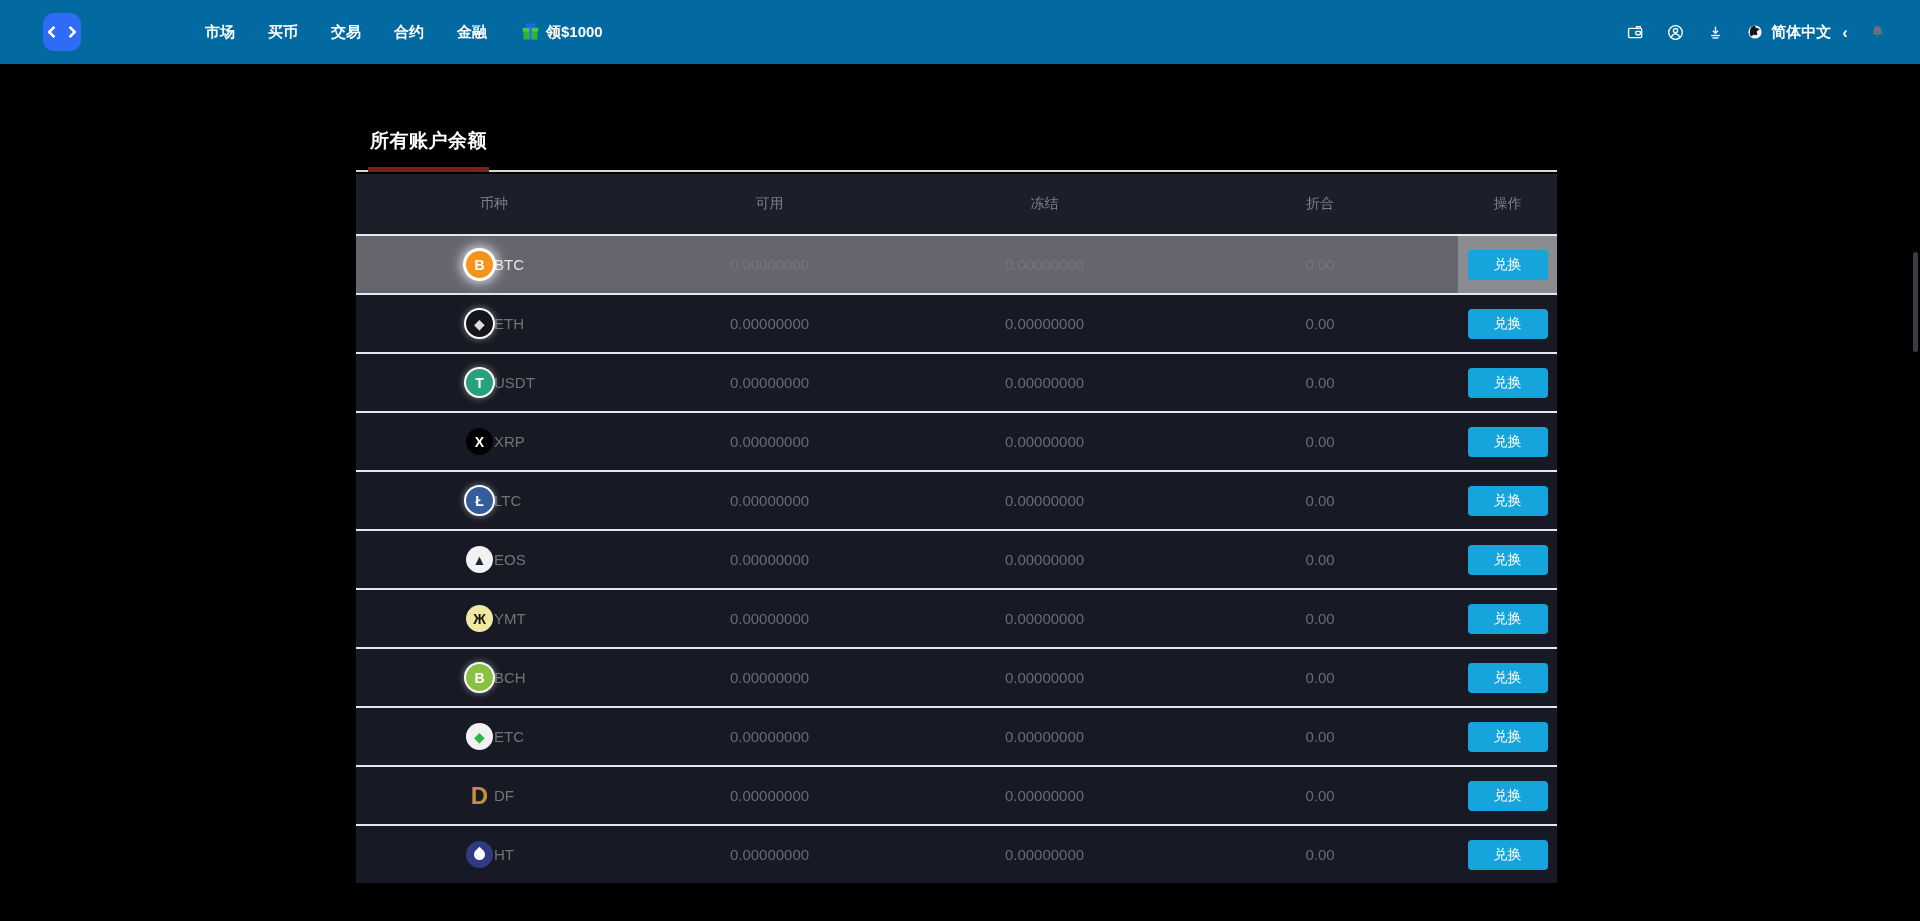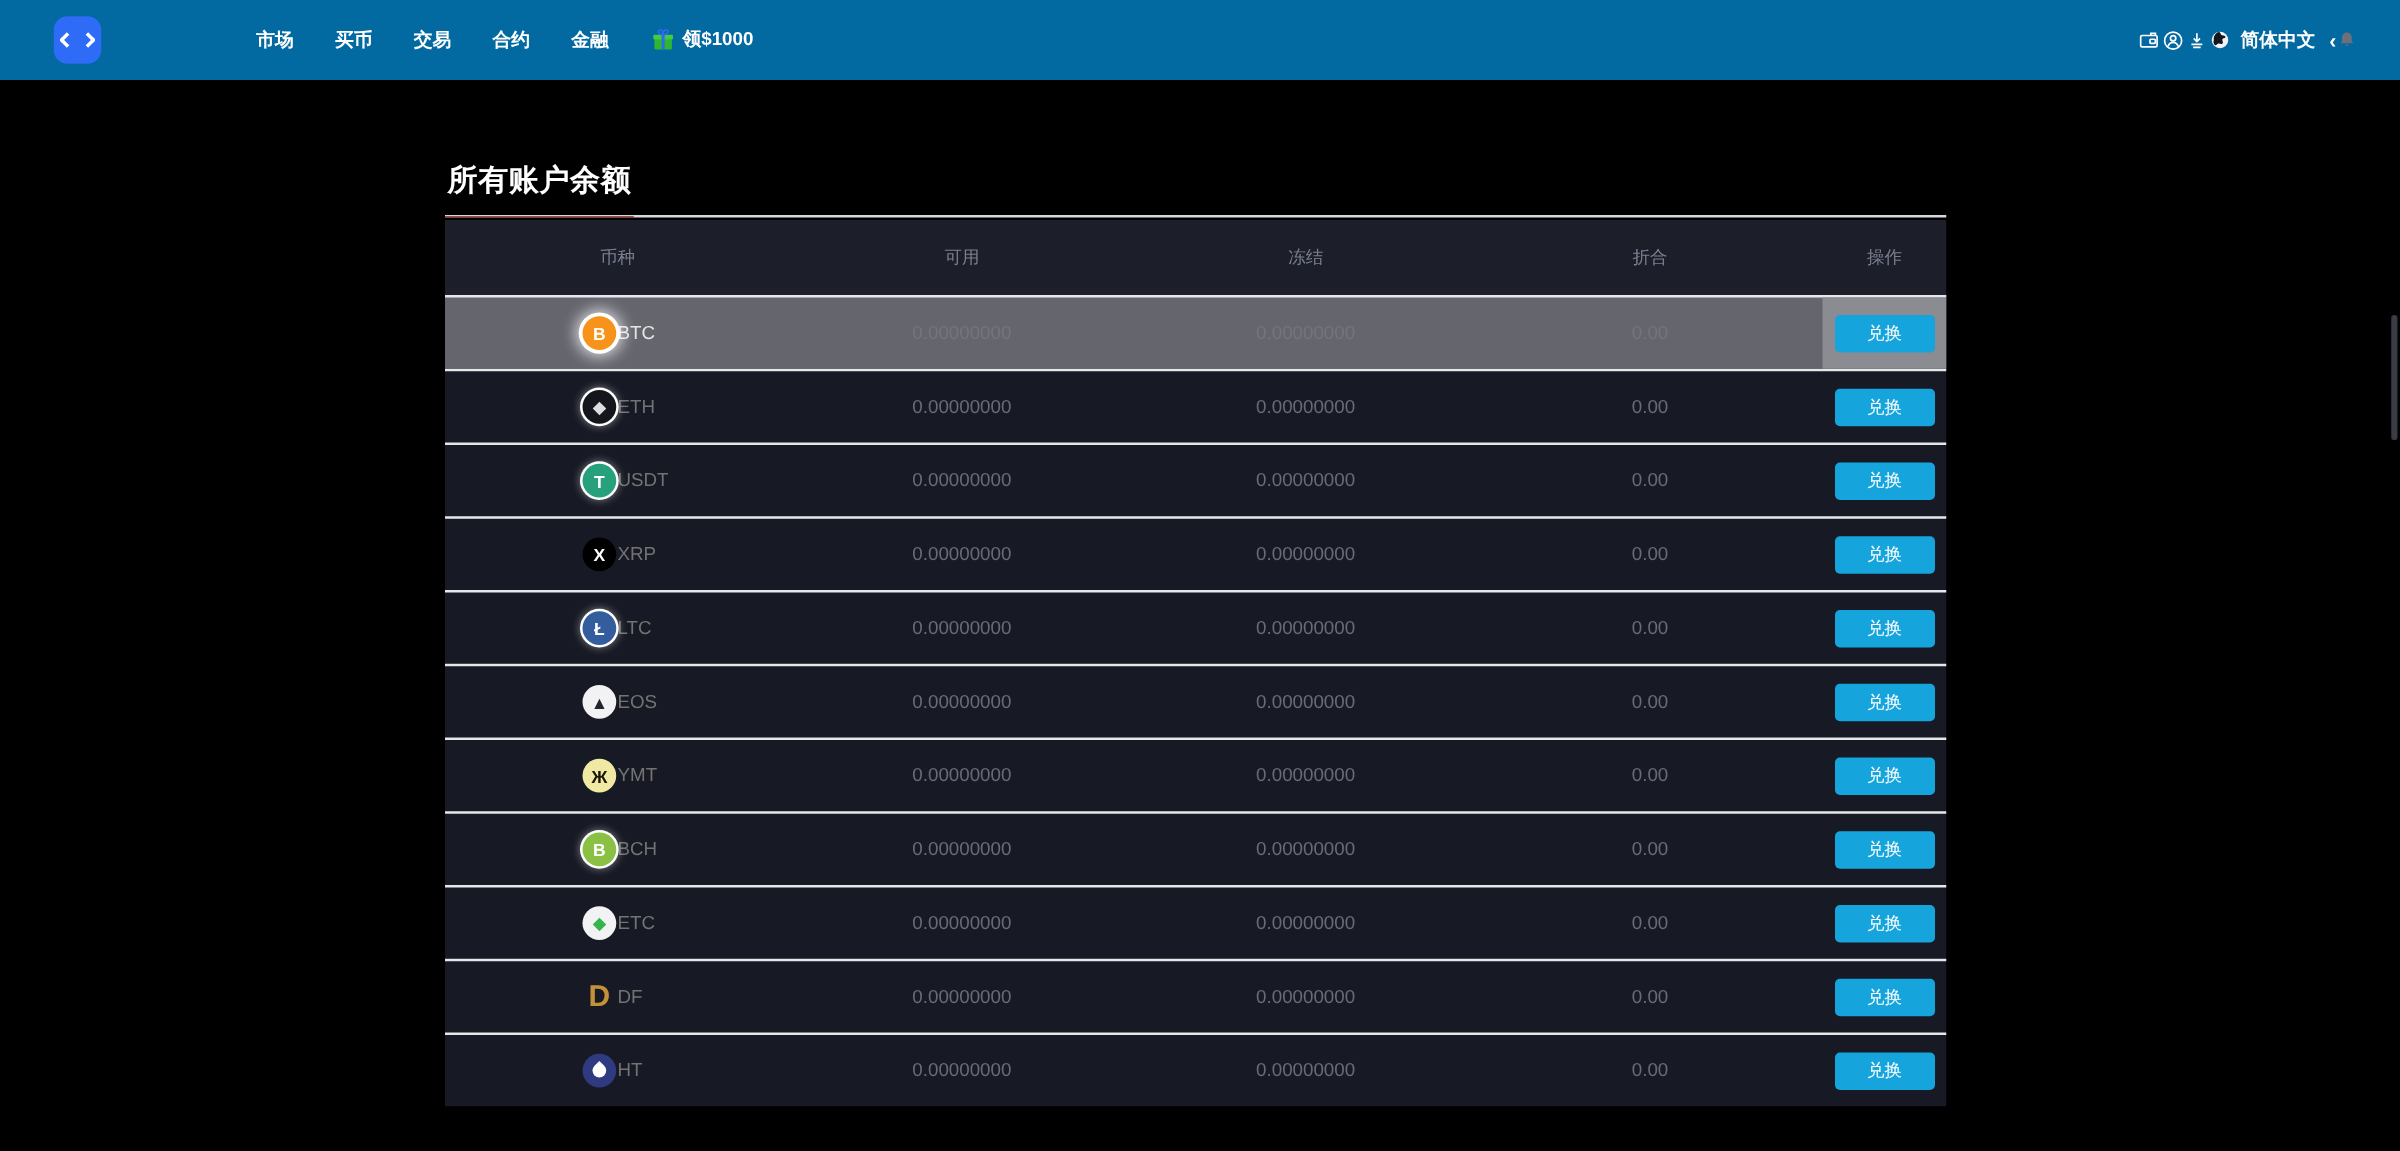--- a/index.html
+++ b/index.html
@@ -9,37 +9,37 @@
   
   .nav { height:64px; display:flex; align-items:center; background:#0369a1; padding:0 34px 0 43px; }
   .logo { position:relative; width:38px; height:38px; border-radius:11px; background:#2e6bf6; cursor:pointer; flex:0 0 auto; }
   .chev { position:absolute; top:50%; width:9px; height:9px; border:3.2px solid #fff; }
   .chev-l { left:6px;  transform:translateY(-50%) rotate(45deg); border-top:none;  border-right:none; border-bottom-left-radius:2px; }
   .chev-r { right:6px; transform:translateY(-50%) rotate(45deg); border-bottom:none; border-left:none; border-top-right-radius:2px; }
 
   .menu { display:flex; gap:33px; margin-left:124px; font-size:15px; font-weight:bold; color:#fff; }
   .menu .mitem { cursor:pointer; white-space:nowrap; }
 
-  .promo { display:flex; align-items:flex-start; gap:5px; margin-left:33px; color:#fff; font-weight:bold; font-size:15px; cursor:pointer; }
+  .promo { display:flex; align-items:center; gap:5px; margin-left:33px; color:#fff; font-weight:bold; font-size:15px; cursor:pointer; }
   .promo svg { width:21px; height:21px; display:block; }
 
-  .nav-right { margin-left:auto; display:flex; align-items:center; }
+  .nav-right { margin-left:auto; display:flex; align-items:center; gap:21px; }
   .nicon { display:block; cursor:pointer; }
   .nicon svg { width:19px; height:19px; display:block; }
   .lang { display:flex; align-items:center; gap:7px; color:#fff; font-weight:bold; font-size:15px; cursor:pointer; }
   .lang svg { width:18px; height:18px; display:block; }
   .lang .chevL { font-size:17px; font-weight:bold; color:#fff; margin-left:4px; line-height:1; }
   .bell svg { width:17px; height:18px; }
 
   
   .title { margin:53px 0 0 356px; font-size:26px; font-weight:bold; color:#fff; letter-spacing:1px; }
 
   .tabbar { margin:64px 0 0 356px; width:1201px; border-bottom:2px solid #d7d8dc; }
-  .tab { display:inline-block; color:#fff; font-size:24px; font-weight:bold; letter-spacing:.5px;
-         padding:0 2px 13px 2px; border-bottom:1px solid #7f1d1d; margin-bottom:-2px; cursor:pointer; }
+  .tab { display:inline-block; color:#fff; font-size:19px; font-weight:bold; letter-spacing:.5px;
+         padding:0 2px 13px 2px; border-bottom:5px solid #7f1d1d; margin-bottom:-2px; cursor:pointer;margin-left:12px; }
 
   .table { width:1201px; margin:2px 0 0 356px; }
   .thead { height:60px; background:#1c1f2a; display:grid; grid-template-columns:276px 275px 275px 276px 99px;
            align-items:center; font-size:14px; color:#7a8090; text-align:center; }
   .row   { height:59px; display:grid; grid-template-columns:276px 275px 275px 276px 99px;
            align-items:center; background:#171a24; border-top:2px solid #e6e7ea;
            font-size:15px; color:#666b77; text-align:center; }
   .cell-coin { display:flex; align-items:center; justify-content:flex-start; padding-left:110px; text-align:left; }
   .coin-name { color:#737373; font-size:15px; margin-left:1px; }
   .coin-icon { position:relative; width:27px; height:27px; border-radius:50%; flex:0 0 auto;

